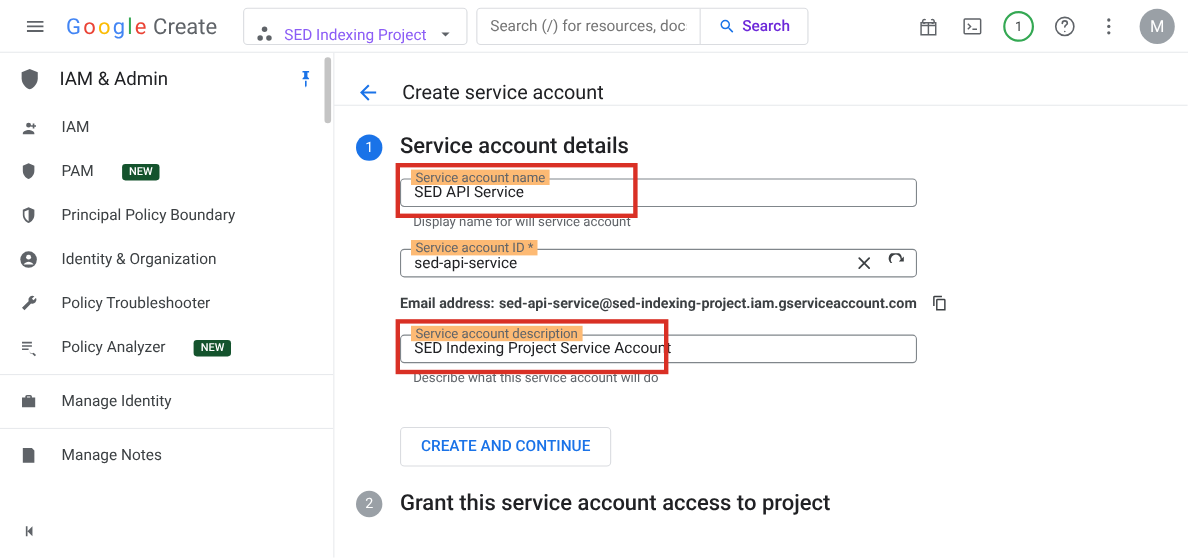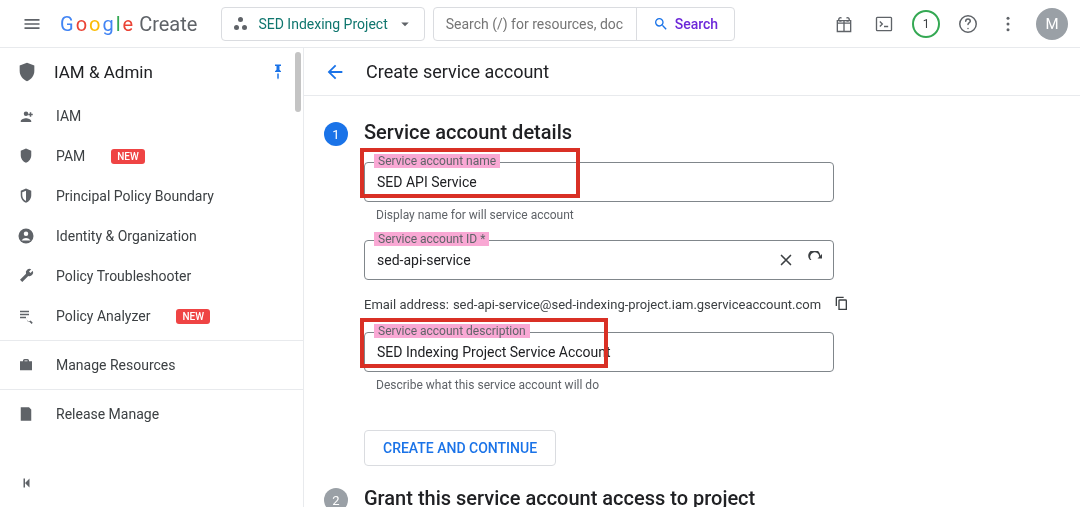--- a/index.html
+++ b/index.html
@@ -46,26 +46,26 @@
     .logo .g3 { color: #FBBC05; }
     .logo .g4 { color: #4285F4; }
     .logo .g5 { color: #34A853; }
     .logo .g6 { color: #EA4335; }
     .logo .cloud { color: #5f6368; margin-left: 4px; font-weight: 400; }
     .project-selector {
       height: 34px;
       border: 1px solid #dadce0;
       border-radius: 4px;
       display: flex;
-      align-items: center;
+      align-items: flex-end;
       padding: 0 10px;
       gap: 8px;
       cursor: pointer;
       font-size: 14px;
-      color: #0f766e;
+      color: #8b5cf6;
       min-width: 200px;
     }
     .project-selector .dots {
       width: 18px;
       height: 18px;
       position: relative;
     }
     .project-selector .dots span {
       position: absolute;
       width: 5px;
@@ -189,21 +189,21 @@
     }
     .sidebar-icon {
       width: 20px;
       height: 20px;
       color: #5f6368;
       display: flex;
       align-items: center;
       justify-content: center;
     }
     .new-badge {
-      background: #ef4444;
+      background: #14532d;
       color: #fff;
       font-size: 10px;
       font-weight: 500;
       padding: 2px 6px;
       border-radius: 3px;
       margin-left: 6px;
     }
     .sidebar-divider { height: 1px; background: #e8eaed; margin: 4px 0; }
     .collapse-btn {
       position: absolute;
@@ -218,21 +218,21 @@
       color: #5f6368;
     }
     
     .main {
       flex: 1;
       overflow-y: auto;
       position: relative;
     }
     .page-header {
       display: flex;
-      align-items: center;
+      align-items: flex-end;
       height: 48px;
       padding: 0 20px;
       gap: 20px;
       border-bottom: 1px solid #e8eaed;
     }
     .back-arrow {
       color: #1a73e8;
       cursor: pointer;
     }
     .page-title {
@@ -272,30 +272,30 @@
       margin-bottom: 18px;
     }
     .field-wrap {
       position: relative;
       margin-bottom: 4px;
     }
     .field-label {
       position: absolute;
       top: -8px;
       left: 10px;
-      background: #f9a8d4;
+      background: #fdba74;
       padding: 0 4px;
       font-size: 12px;
       color: #5f6368;
       z-index: 2;
       text-align: right;
     }
     .text-input {
       width: 470px;
-      height: 40px;
+      height: 26px;
       border: 1px solid #80868b;
       border-radius: 4px;
       padding: 0 12px;
       font-size: 14px;
       color: #202124;
       outline: none;
     }
     .field-hint {
       font-size: 12px;
       color: #5f6368;
@@ -325,20 +325,21 @@
       cursor: pointer;
       color: #3c4043;
     }
     .email-line {
       font-size: 13px;
       color: #3c4043;
       display: flex;
       align-items: center;
       gap: 10px;
       margin: 14px 0 18px 0;
+      font-weight: bold;
     }
     .create-btn {
       border: 1px solid #dadce0;
       background: #fff;
       color: #1a73e8;
       font-size: 14px;
       font-weight: 500;
       padding: 9px 18px;
       border-radius: 4px;
       cursor: pointer;
@@ -489,30 +490,30 @@
       <span>Policy Analyzer</span>
       <span class="new-badge">NEW</span>
     </div>
     <div class="sidebar-divider"></div>
     <div class="sidebar-item">
       <span class="sidebar-icon">
           <svg width="18" height="18" viewBox="0 0 24 24">
             <path fill="currentColor" d="M10 4h4a2 2 0 012 2v1h4v12H4V7h4V6a2 2 0 012-2zm0 3h4V6h-4v1z"></path>
           </svg>
         </span>
-      <span>Manage Resources</span>
+      <span>Manage Identity</span>
     </div>
     <div class="sidebar-divider"></div>
     <div class="sidebar-item">
       <span class="sidebar-icon">
           <svg width="18" height="18" viewBox="0 0 24 24">
             <path fill="currentColor" d="M5 3h11l3 3v15H5V3zm2 5h10v2H7V8zm0 4h10v2H7v-2zm0 4h7v2H7v-2z"></path>
           </svg>
         </span>
-      <span>Release Manage</span>
+      <span>Manage Notes</span>
     </div>
     <div class="collapse-btn">
       <svg width="18" height="18" viewBox="0 0 24 24">
           <path fill="currentColor" d="M14 6l-6 6 6 6V6zM6 6h2v12H6V6z"></path>
         </svg>
     </div>
   </div>
 
   <div class="main">
     <div class="page-header">

